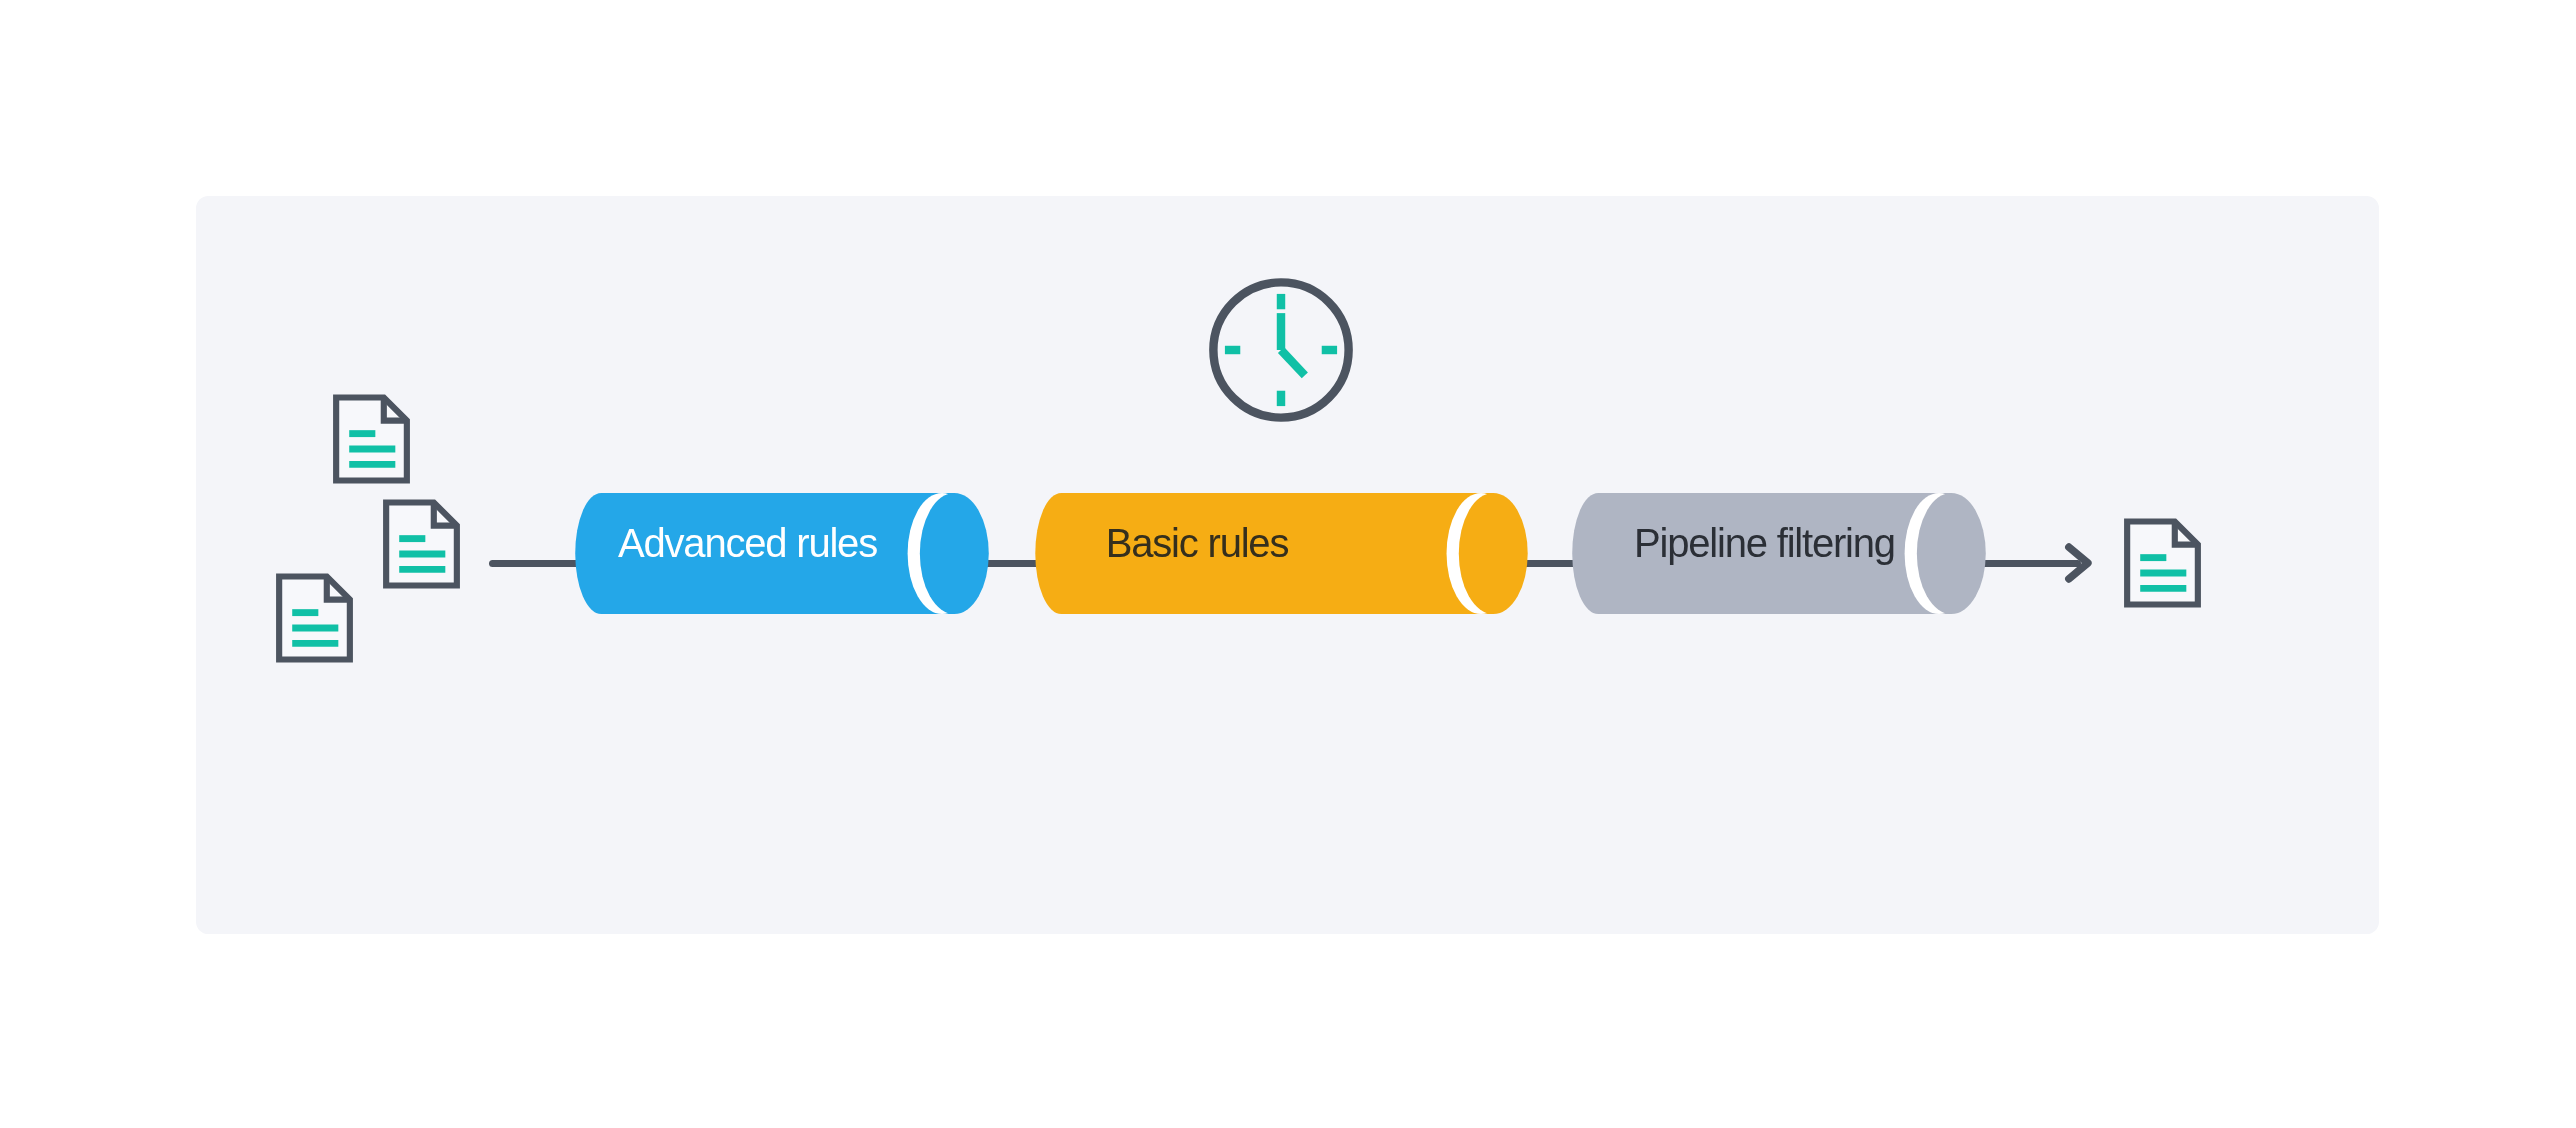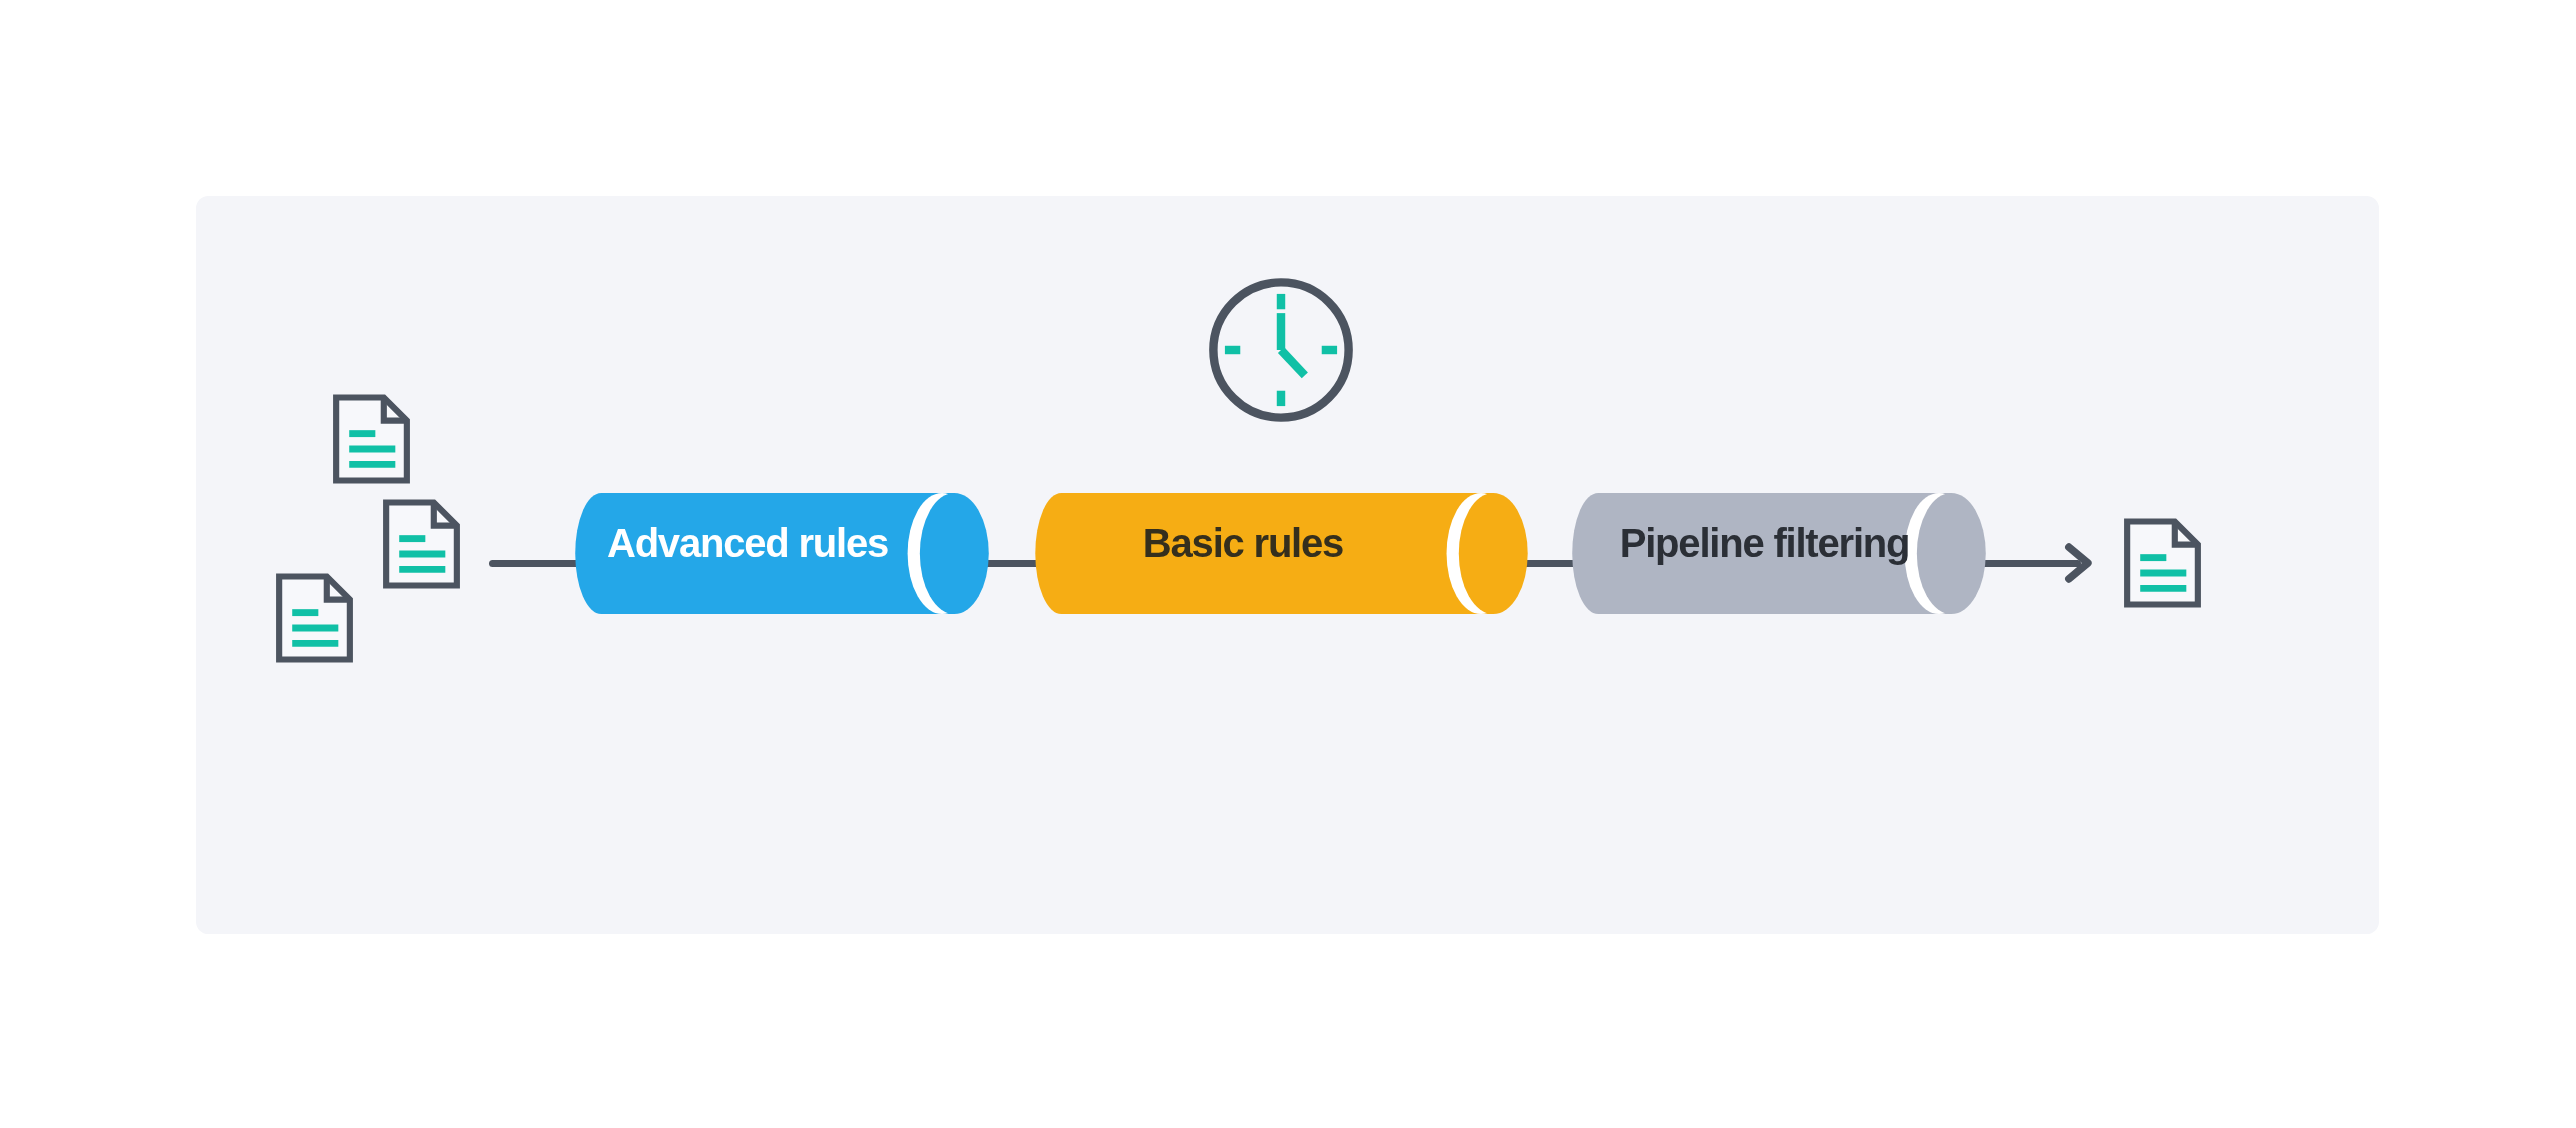--- a/index.html
+++ b/index.html
@@ -41,24 +41,23 @@
     position: absolute;
     top: 493px;
     height: 101px;
     display: flex;
     align-items: center;
     justify-content: center;
     font-size: 40px;
     letter-spacing: -1.2px;
     z-index: 3;
     white-space: nowrap;
-    font-weight: bold;
   }
   .label-advanced { left: 575px;  width: 345px; }
-  .label-basic    { left: 1031px; width: 424px; }
+  .label-basic    { left: 985px; width: 424px; }
   .label-pipeline { left: 1592px; width: 345px; }
 
   .doc-icon { position: absolute; z-index: 2; }
   .doc-1   { left: 330px;  top: 392px; }
   .doc-2   { left: 380px;  top: 497px; }
   .doc-3   { left: 273px;  top: 571px; }
   .doc-out { left: 2121px; top: 516px; }
 
   .clock { position: absolute; left: 1208px; top: 277px; z-index: 2; }
 

